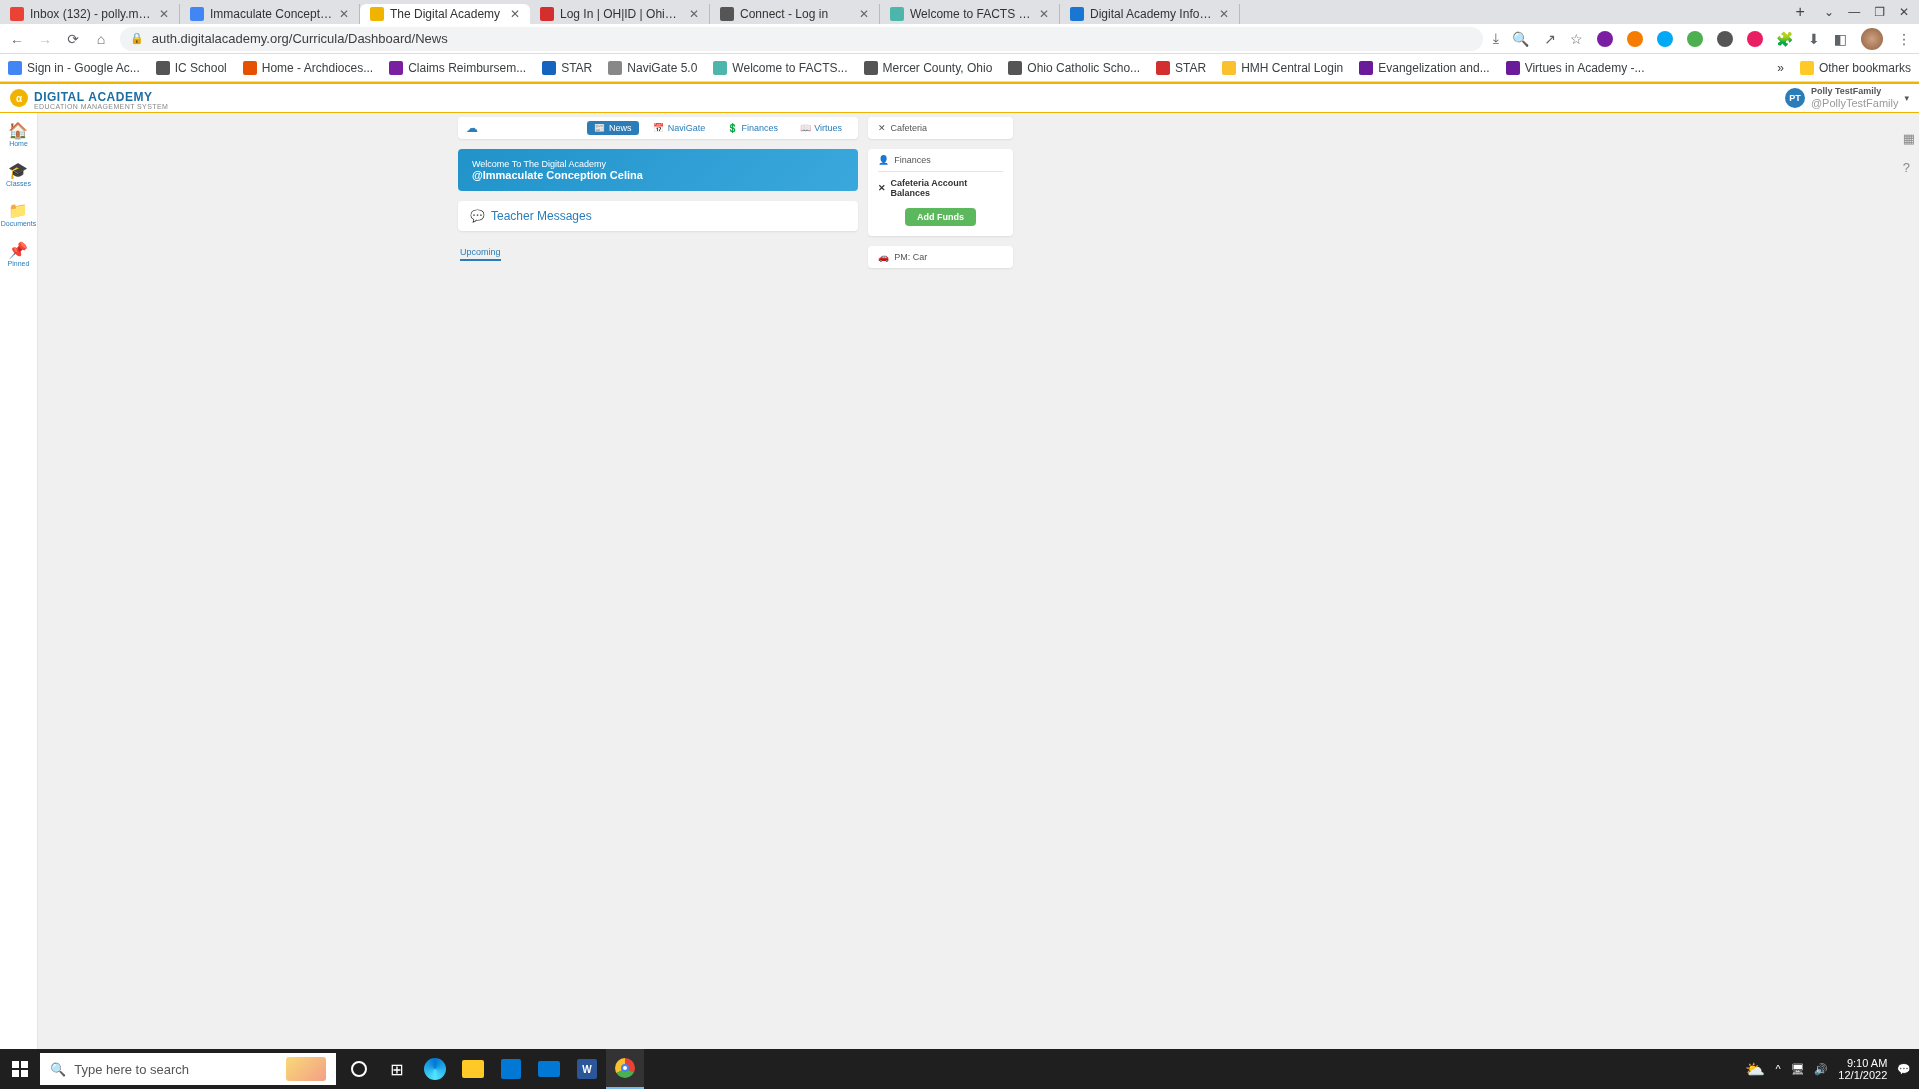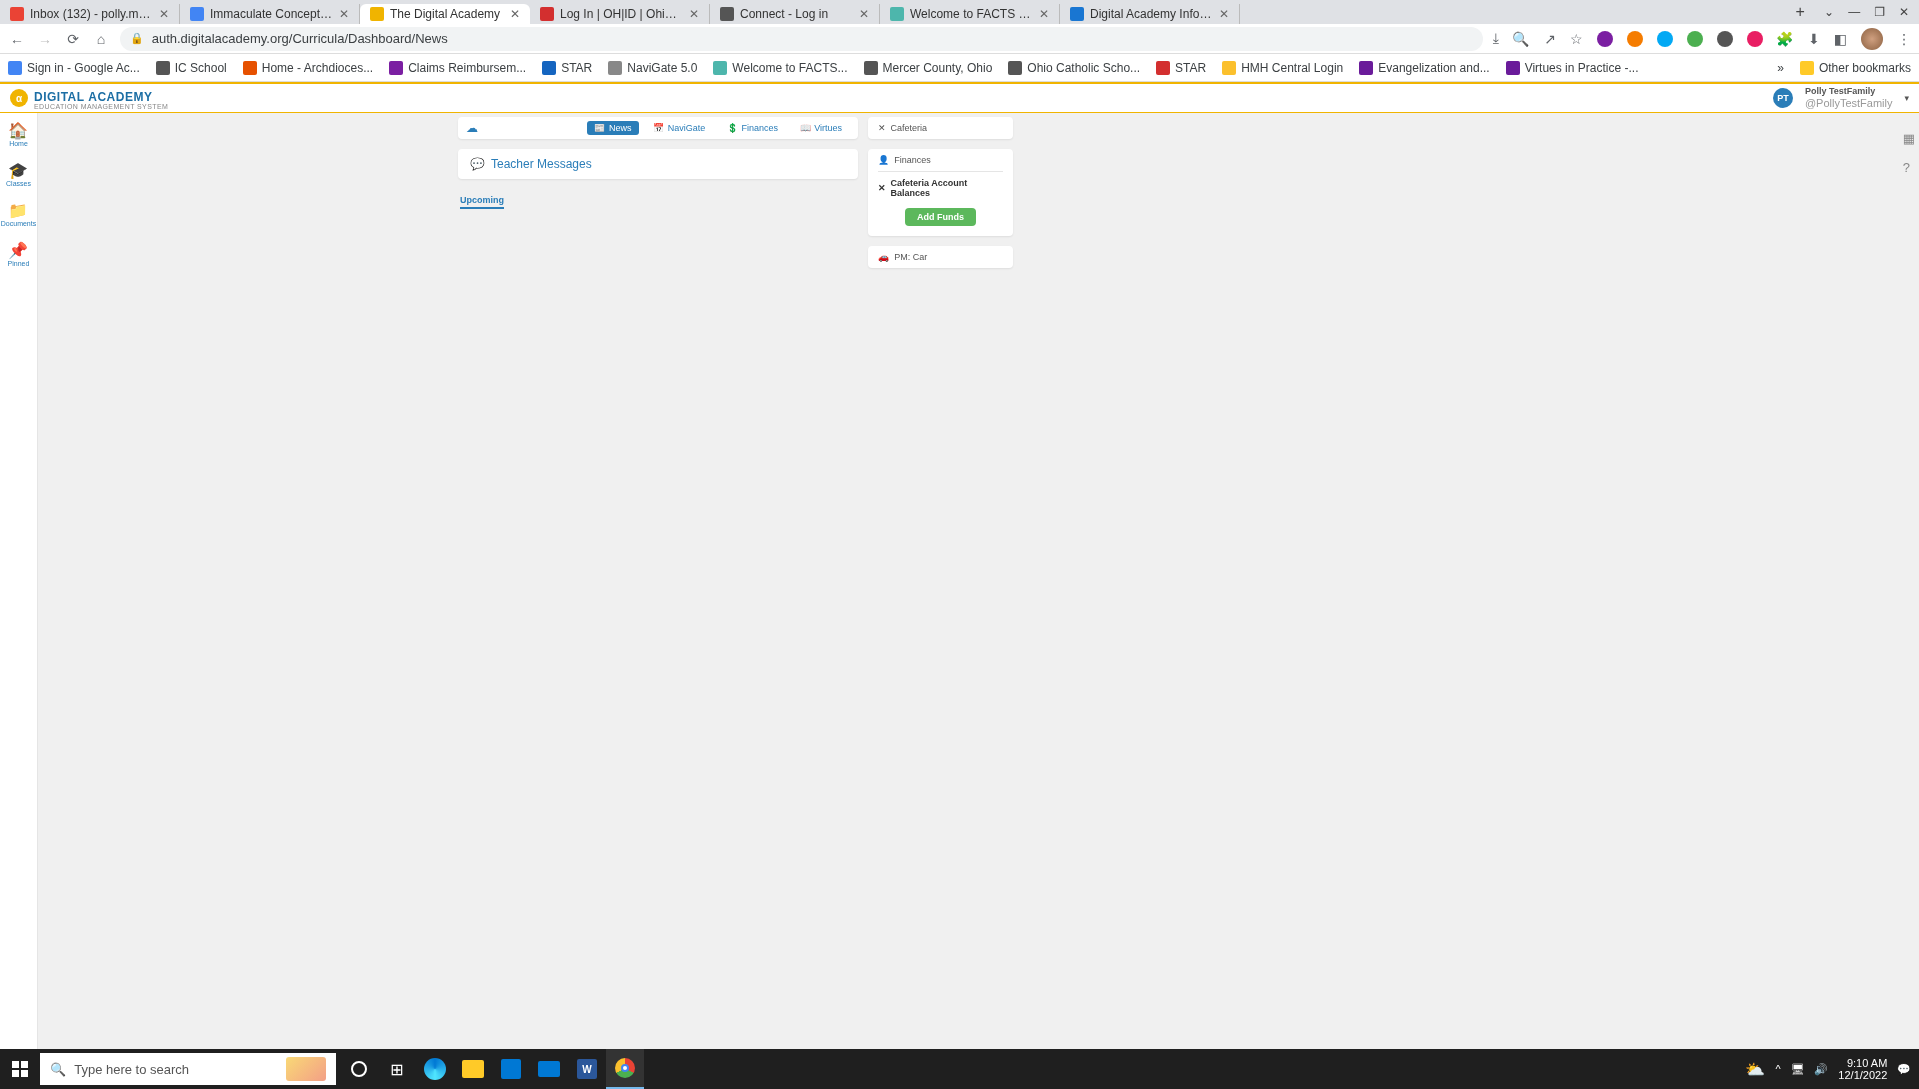--- a/index.html
+++ b/index.html
@@ -33,21 +33,21 @@
 .bookmark .bfav { width: 14px; height: 14px; border-radius: 2px; }
 .bookmarks .spacer { flex: 1; }
 
 
 .app-header { height: 30px; background: #fff; border-top: 2px solid #f0b400; display: flex; align-items: center; padding: 0 10px; justify-content: space-between; }
 .logo { display: flex; align-items: center; gap: 6px; }
 .logo-badge { width: 18px; height: 18px; border-radius: 50%; background: #f0b400; display: flex; align-items: center; justify-content: center; font-size: 10px; color: #fff; font-weight: bold; }
 .logo-text { font-size: 12px; color: #1c6ea4; font-weight: 600; letter-spacing: 0.5px; }
 .logo-text b { font-weight: 800; }
 .logo-sub { font-size: 7px; color: #888; letter-spacing: 0.4px; display:block; margin-top:-2px;}
-.user-area { display: flex; align-items: center; gap: 12px; font-size: 9px; color: #555; cursor: pointer; }
+.user-area { display: flex; align-items: center; gap: 6px; font-size: 9px; color: #555; cursor: pointer; }
 .user-badge { width: 20px; height: 20px; border-radius: 50%; background: #2a7db8; color: #fff; font-size: 9px; font-weight: bold; display: flex; align-items: center; justify-content: center; }
 .user-name { line-height: 1.1; }
 .user-name .sub { color: #999; font-size: 11px; }
 
 
 .app-body { display: flex; height: calc(100% - 24px - 30px - 28px - 30px - 40px); border-top: 1px solid #f0b400; background: #f0f0f0; }
 .sidebar { width: 38px; background: #fff; border-right: 1px solid #e5e5e5; display: flex; flex-direction: column; align-items: center; padding-top: 8px; gap: 14px; }
 .side-item { display: flex; flex-direction: column; align-items: center; font-size: 7px; color: #2a7db8; cursor: pointer; }
 .side-item .ico { font-size: 16px; color: #2a7db8; }
 
@@ -63,21 +63,21 @@
 .top-tabs .tabs-group { margin-left: auto; display: flex; gap: 6px; align-items: center; }
 .pill { padding: 2px 8px; border-radius: 3px; color: #2a7db8; cursor: pointer; display: flex; align-items: center; gap: 3px; }
 .pill.active { background: #2a7db8; color: #fff; }
 
 .welcome-banner { background: linear-gradient(135deg,#2193c9,#3aa8dd); color: #fff; padding: 10px 14px; border-radius: 4px; }
 .welcome-banner .small { font-size: 9px; }
 .welcome-banner .school { font-size: 11px; font-weight: 600; }
 
 .section-head { padding: 8px 12px; font-size: 12px; color: #2a7db8; display: flex; align-items: center; gap: 6px; }
 
-.upcoming { font-size: 9px; color: #2a7db8; font-weight: 700; border-bottom: 2px solid #2a7db8; display: inline-block; padding-bottom: 2px; margin-left: 2px; }
+.upcoming { font-size: 9px; color: #2a7db8; font-weight: 400; border-bottom: 2px solid #2a7db8; display: inline-block; padding-bottom: 2px; margin-left: 2px; }
 
 .mini-card-head { padding: 6px 10px; font-size: 9px; color: #555; display: flex; align-items: center; gap: 5px; cursor: pointer; }
 .mini-divider { height: 1px; background: #e5e5e5; margin: 0 10px; }
 .balances { padding: 6px 10px; font-size: 9px; color: #333; font-weight: 600; display: flex; align-items: center; gap: 5px; }
 .add-funds { margin: 4px auto 10px; display: block; background: #5cb85c; color: #fff; font-size: 9px; font-weight: 600; border: none; border-radius: 4px; padding: 4px 12px; cursor: pointer; }
 
 .right-float { position: absolute; right: 4px; top: 18px; display: flex; flex-direction: column; gap: 14px; color: #888; font-size: 13px; }
 
 
 .taskbar { position: fixed; bottom: 0; left: 0; right: 0; height: 40px; background: #1f1f1f; display: flex; align-items: center; color: #fff; }
@@ -212,21 +212,21 @@
     <div class="bookmark">
       <span class="bfav" style="background:#fbc02d"></span>
       <span>HMH Central Login</span>
     </div>
     <div class="bookmark">
       <span class="bfav" style="background:#6a1b9a"></span>
       <span>Evangelization and...</span>
     </div>
     <div class="bookmark">
       <span class="bfav" style="background:#6a1b9a"></span>
-      <span>Virtues in Practice -...</span>
+      <span>Virtues in Academy -...</span>
     </div>
     <div class="spacer"></div>
     <span>»</span>
     <div class="bookmark">
       <span class="bfav" style="background:#ffca28"></span>
       <span>Other bookmarks</span>
     </div>
   </div>
 
 <div class="app-header">
@@ -287,20 +287,24 @@
               <div class="pill">
                 <span>💲</span>
                 <span>Finances</span>
               </div>
               <div class="pill">
                 <span>📖</span>
                 <span>Virtues</span>
               </div>
             </div>
         </div>
+        <div class="welcome-banner">
+          <div class="small">Welcome To The Digital Academy</div>
+          <div class="school">@Immaculate Conception Celina</div>
+        </div>
         <div class="card">
           <div class="section-head">
             <span>💬</span>
             <span>Teacher Messages</span>
           </div>
         </div>
         <div>
           <span class="upcoming">Upcoming</span>
         </div>
       </div>

